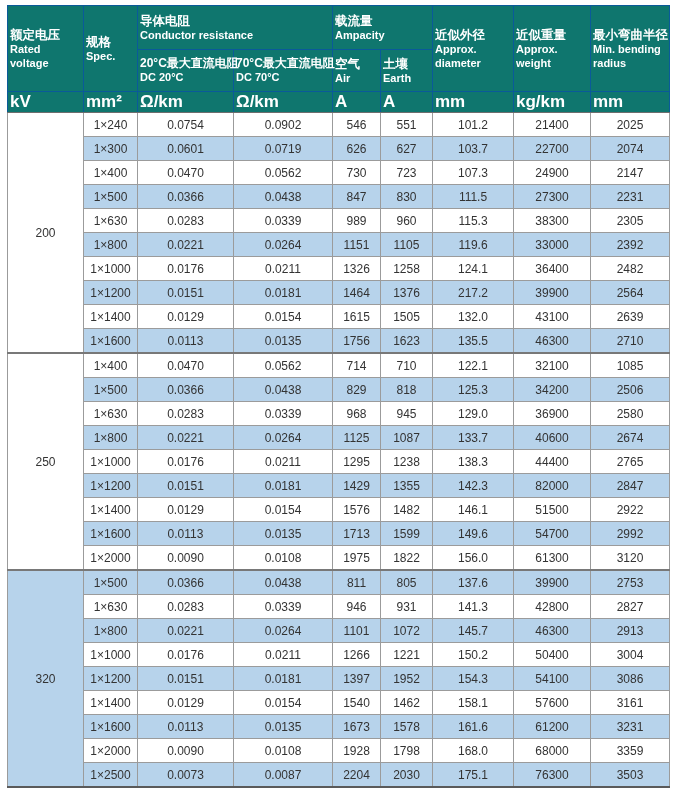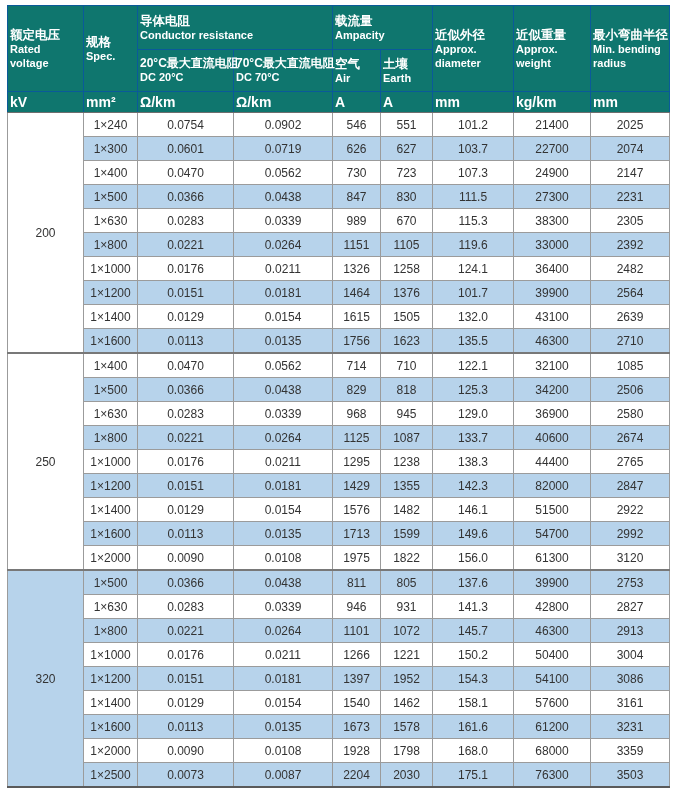--- a/index.html
+++ b/index.html
@@ -9,21 +9,21 @@
         border:1px solid #8f8f8f;border-bottom:2px solid #5a5a5a;}
   
   thead th{background:#0f766e;color:#fff;font-weight:bold;border:1px solid #0a5a99;
            padding:0 2px;vertical-align:middle;text-align:left;}
   thead tr.h-top{height:44px;}
   thead tr.h-sub{height:42px;}
   thead tr.h-units{height:21px;}
   thead .zh{font-size:12.5px;line-height:1.3;white-space:nowrap;}
   thead .en{font-size:11px;line-height:1.25;}
   thead th.narrowzh .zh{font-size:12px;}
-  thead th.unit{font-size:14px;}
+  thead th.unit{font-size:17px;}
   
   tbody td{border:1px solid #9b9b9b;height:23px;text-align:center;
            font-size:12px;color:#333;background:#fff;padding:0 2px;}
   tbody tr.stripe td{background:#b7d3eb;}
   tbody td.voltage{background:#fff;text-align:center;}
   tbody tr.group-start td{border-top:2px solid #787878;}
   thead tr.h-units th{border-bottom:1px solid #6e6e6e;}
 </style>
 </head>
 <body>
@@ -142,21 +142,21 @@
           <td>830</td>
           <td>111.5</td>
           <td>27300</td>
           <td>2231</td>
         </tr>
         <tr>
           <td>1×630</td>
           <td>0.0283</td>
           <td>0.0339</td>
           <td>989</td>
-          <td>670</td>
+          <td>960</td>
           <td>115.3</td>
           <td>38300</td>
           <td>2305</td>
         </tr>
         <tr class="stripe">
           <td>1×800</td>
           <td>0.0221</td>
           <td>0.0264</td>
           <td>1151</td>
           <td>1105</td>
@@ -173,21 +173,21 @@
           <td>124.1</td>
           <td>36400</td>
           <td>2482</td>
         </tr>
         <tr class="stripe">
           <td>1×1200</td>
           <td>0.0151</td>
           <td>0.0181</td>
           <td>1464</td>
           <td>1376</td>
-          <td>101.7</td>
+          <td>217.2</td>
           <td>39900</td>
           <td>2564</td>
         </tr>
         <tr>
           <td>1×1400</td>
           <td>0.0129</td>
           <td>0.0154</td>
           <td>1615</td>
           <td>1505</td>
           <td>132.0</td>

